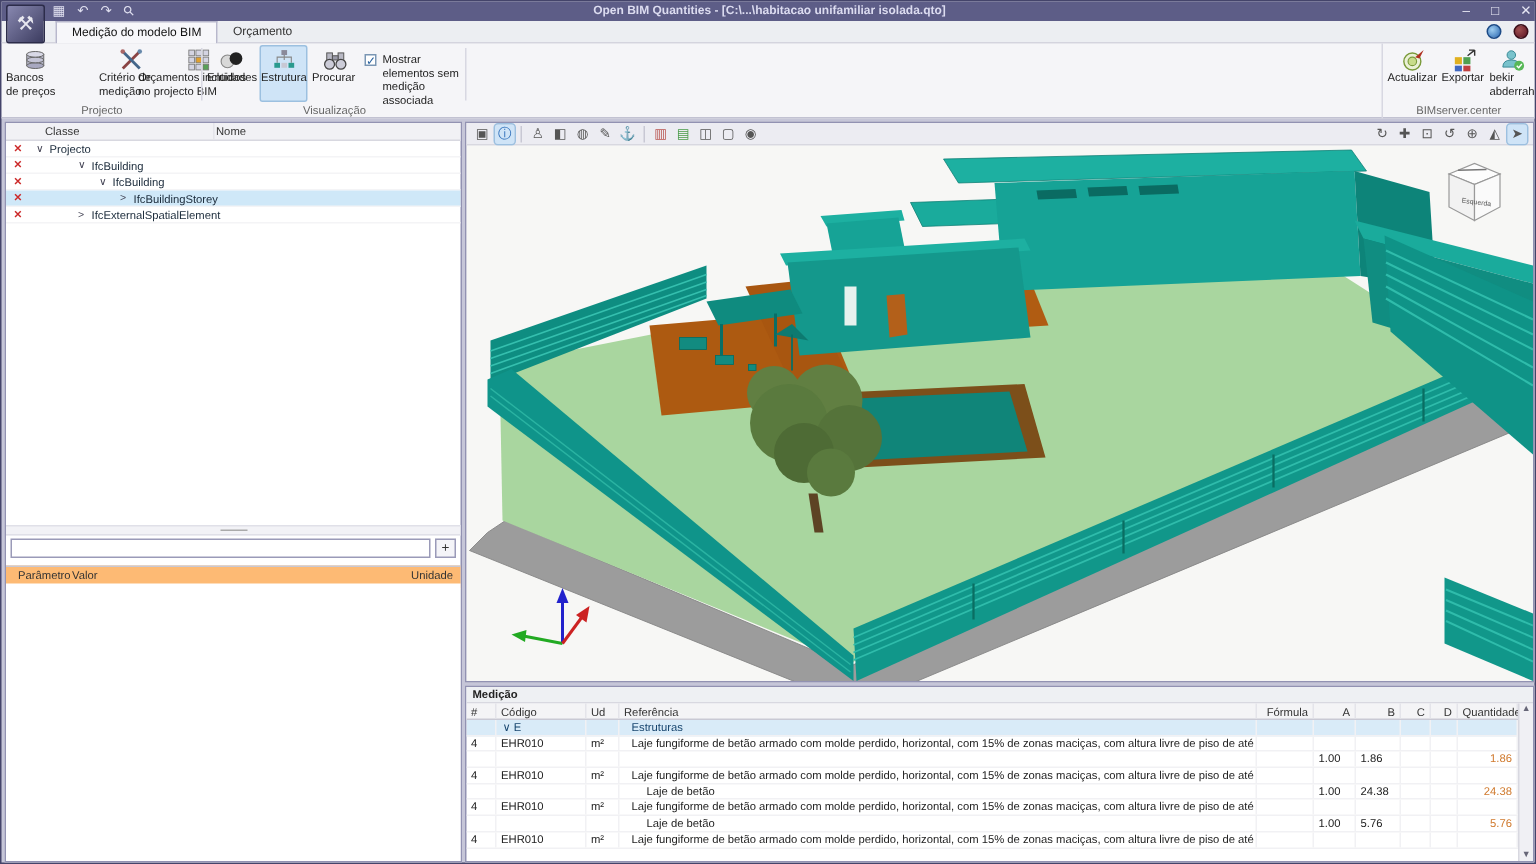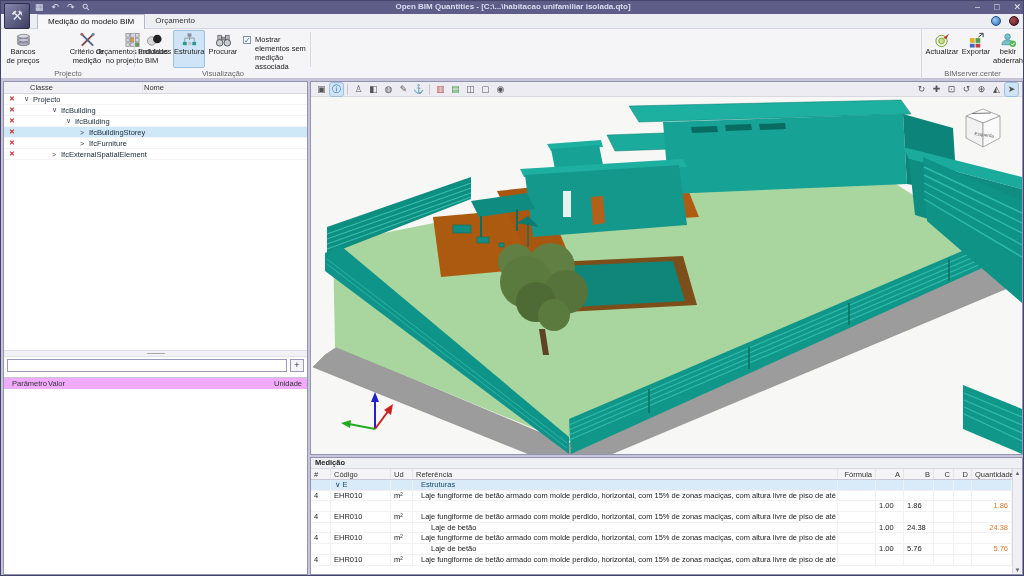--- a/index.html
+++ b/index.html
@@ -25,21 +25,21 @@
   .tabrow-icons { position:absolute; right:6px; top:2px; display:flex; gap:8px; }
   .mini-circle { width:10px; height:10px; border-radius:50%; }
   .mini-globe { background:radial-gradient(circle at 35% 35%, #9ecdf0, #2a66b0); border:1px solid #1c4a86; }
   .mini-help  { background:radial-gradient(circle at 35% 35%, #a05050, #5a1424); border:1px solid #3a0e18; }
 
   
   .ribbon { position:absolute; left:0; top:28px; width:1024px; height:50px; background:#f5f5f8; border-bottom:1px solid #c2c2d2; }
   .rgroup { position:absolute; top:0; height:50px; }
   .rgroup .gsep { position:absolute; right:0; top:3px; bottom:12px; width:1px; background:#d8d8e2; }
   .glabel { position:absolute; left:0; right:0; bottom:1px; text-align:center; font-size:7.5px; color:#666; }
-  .rbtn { position:absolute; top:1px; height:38px; text-align:center; font-size:7.5px; color:#222; line-height:1.15; border:1px solid transparent; border-radius:2px; }
+  .rbtn { position:absolute; top:1px; height:38px; font-size:7.5px; color:#222; line-height:1.15; border:1px solid transparent; border-radius:2px; }
   .rbtn svg { display:block; margin:1px auto 0 auto; }
   .rbtn.active { background:#cfe4f7; border-color:#9cc0e0; }
   .rcheck { position:absolute; display:flex; gap:4px; font-size:7.5px; color:#222; align-items:flex-start; }
   .cbox { width:8px; height:8px; background:#fff; border:1px solid #7a96b4; color:#2a62a0; font-size:8px; line-height:7px; text-align:center; margin-top:1px; }
 
   
   .lpanel { position:absolute; left:2px; top:80px; width:305px; height:494px; background:#fff; border:1px solid #9292b2; }
   .tree-head { position:absolute; left:0; top:0; right:0; height:12px; background:#f1f1f5; border-bottom:1px solid #d8d8e0; font-size:7.5px; color:#333; }
   .tree-head .h-classe { position:absolute; left:26px; top:1px; }
   .tree-head .h-nome { position:absolute; left:140px; top:1px; }
@@ -48,21 +48,21 @@
   .tree-row { position:relative; height:11px; display:flex; align-items:center; font-size:7.5px; color:#1a2a3a; border-bottom:1px solid #f4f4f6; }
   .tree-row.sel { background:#cfe8f8; }
   .tr-x { width:16px; text-align:center; color:#cc2a2a; font-size:7px; font-weight:bold; }
   .tr-exp { width:9px; color:#445; font-size:7px; }
   .tr-nome { position:absolute; left:140px; top:1px; font-size:7.5px; color:#1a2a3a; }
   .splitter { position:absolute; left:0; right:0; top:268px; height:7px; background:#f2f2f6; border-top:1px solid #e0e0e8; border-bottom:1px solid #e0e0e8; }
   .splitter i { display:block; width:18px; height:2px; margin:2px auto; border-top:1px solid #aaa; }
   .filter-row { position:absolute; left:0; right:0; top:275px; height:18px; }
   .filter-input { position:absolute; left:3px; top:2px; width:280px; height:13px; border:1px solid #9a9ab8; background:#fff; font-size:8px; padding:0 2px; }
   .plus-btn { position:absolute; right:3px; top:2px; width:14px; height:13px; border:1px solid #9a9ab8; background:#f4f4f8; font-size:9px; line-height:11px; text-align:center; color:#333; }
-  .param-head { position:absolute; left:0; right:0; top:295px; height:16px; background:#f0abfc; border-top:1px solid #c8c8d4; border-bottom:1px solid #d8d8e0; font-size:7.5px; color:#333; }
+  .param-head { position:absolute; left:0; right:0; top:295px; height:16px; background:#fdba74; border-top:1px solid #c8c8d4; border-bottom:1px solid #d8d8e0; font-size:7.5px; color:#333; }
   .param-head .p1 { position:absolute; left:8px; top:1px; }
   .param-head .p2 { position:absolute; left:44px; top:1px; }
   .param-head .p3 { position:absolute; right:5px; top:1px;text-align:center; }
   .param-body { position:absolute; left:0; right:0; top:307px; bottom:0; background:#fff; }
 
   
   .viewport { position:absolute; left:309px; top:80px; width:713px; height:374px; background:#f7f7f5; border:1px solid #9292b2; }
   .vtoolbar { position:absolute; left:0; top:0; right:0; height:15px; background:#ececf2; border-bottom:1px solid #d8d8e0; display:flex; align-items:center; padding:0 3px; }
   .vtb-right { margin-left:auto; display:flex; align-items:center; }
   .vicon { width:13px; height:13px; font-size:9px; line-height:13px; text-align:center; color:#555; margin:0 1px; border-radius:2px; }
@@ -257,26 +257,20 @@
           <span class="tr-x">✕</span>
           <span style="width: 46px;"></span>
           <span class="tr-exp">∨</span>
           <span>IfcBuilding</span>
         </div>
         <div class="tree-row sel">
           <span class="tr-x">✕</span>
           <span style="width: 60px;"></span>
           <span class="tr-exp">&gt;</span>
           <span>IfcBuildingStorey</span>
-        </div>
-        <div class="tree-row">
-          <span class="tr-x">✕</span>
-          <span style="width: 60px;"></span>
-          <span class="tr-exp">&gt;</span>
-          <span>IfcFurniture</span>
         </div>
         <div class="tree-row">
           <span class="tr-x">✕</span>
           <span style="width: 32px;"></span>
           <span class="tr-exp">&gt;</span>
           <span>IfcExternalSpatialElement</span>
         </div>
       </div>
     <div class="splitter">
         <i></i>

